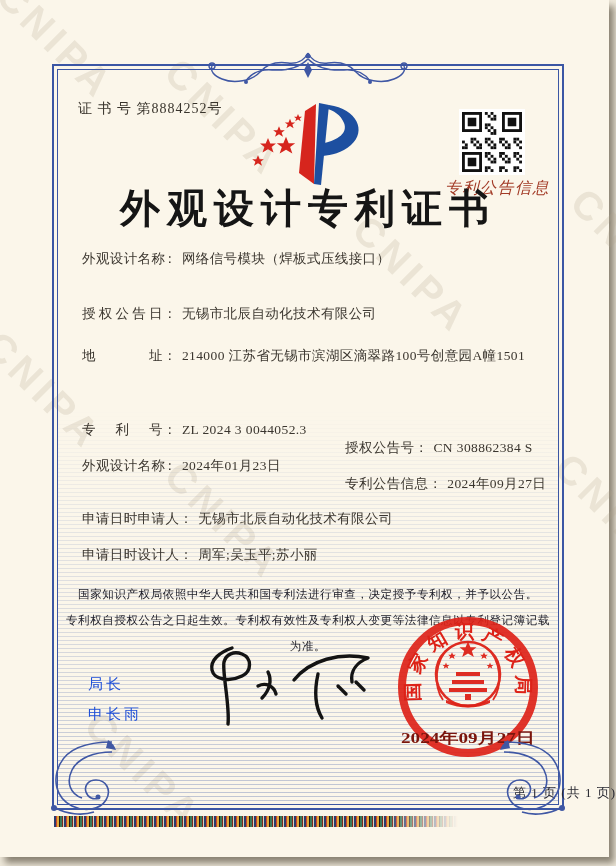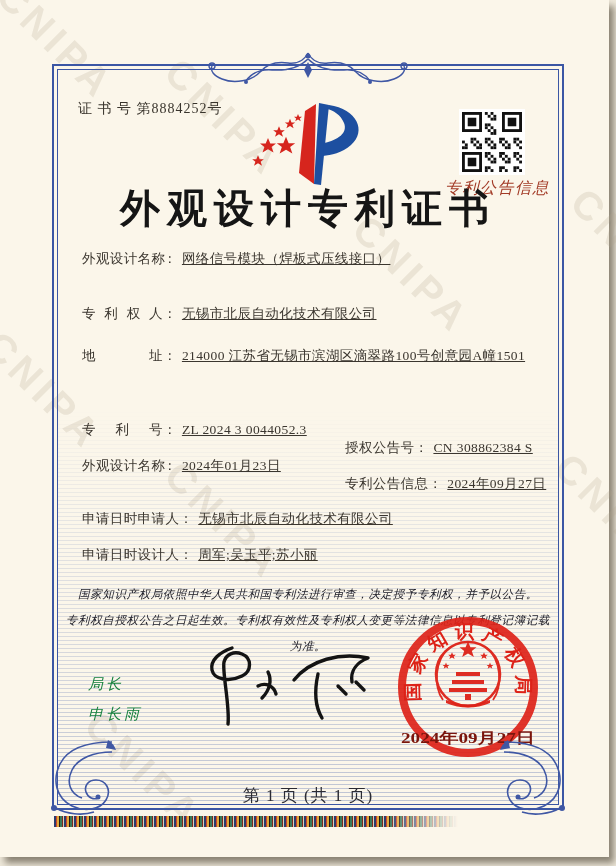--- a/index.html
+++ b/index.html
@@ -47,38 +47,38 @@
   .qr-box svg{position:absolute;left:3px;top:3px;}
   .qr-label{
     position:absolute;left:445px;top:178px;width:110px;text-align:left;
     font-size:16px;color:#a23a26;letter-spacing:1.5px;font-style:italic;
   }
 
   .row{position:absolute;left:82px;font-size:13.5px;color:#3b362f;white-space:nowrap;letter-spacing:.4px;}
   .lab{display:inline-block;width:81px;text-align:justify;text-align-last:justify;vertical-align:bottom;}
   .lab-auto{display:inline-block;vertical-align:bottom;margin-top:18px;}
   .colon{display:inline-block;}
-  .val{margin-left:5px;text-decoration:underline;}
+  .val{margin-left:5px;}
   .rgt{position:absolute;left:263px;top:0;white-space:nowrap;}
 
   .legal{
     position:absolute;left:66px;top:581px;width:484px;text-align:center;
-    font-size:11.5px;line-height:26px;color:#20202a;font-style:italic;
+    font-size:11.5px;line-height:26px;color:#20202a;
     letter-spacing:.6px;z-index:5;
   }
   .officer{
     position:absolute;left:88px;top:669px;z-index:6;
     font-family:"Liberation Sans","DejaVu Sans",sans-serif;
-    font-size:15px;color:#15803d;letter-spacing:3px;line-height:30px;font-weight:500;font-style:italic;
+    font-size:15px;color:#1d4ed8;letter-spacing:3px;line-height:30px;font-weight:500;
   }
   .signature{position:absolute;left:172px;top:638px;z-index:6;}
   .seal{position:absolute;left:393px;top:612px;z-index:7;}
   .footer{
-    position:absolute;left:0;top:784px;width:616px;text-align:center;
-    font-size:17px;color:#2b2b33;letter-spacing:1px;z-index:5;
+    position:absolute;left:0;top:784px;width:616px;text-align:right;
+    font-size:13px;color:#2b2b33;letter-spacing:1px;z-index:5;
   }
   .barcode{
     position:absolute;left:54px;top:816px;width:404px;height:11px;z-index:4;
     background:repeating-linear-gradient(90deg,
       #2b3a6e 0 2px,#c8442a 2px 3px,#e0a83c 3px 5px,#1c1c1c 5px 6px,
       #3a7a5c 6px 8px,#7a2a20 8px 9px,#d8d0ba 9px 10px);
     -webkit-mask-image:linear-gradient(90deg,#000 0 82%,transparent 100%);
     mask-image:linear-gradient(90deg,#000 0 82%,transparent 100%);
   }
 </style>
@@ -270,21 +270,21 @@
       </svg>
     </div>
     <div class="qr-label">专利公告信息</div>
 
     <div class="title">外观设计专利证书</div>
 
     <div class="row" style="top:250px">
       <span class="lab">外观设计名称</span><span class="colon">：</span><span class="val">网络信号模块（焊板式压线接口）</span>
     </div>
     <div class="row" style="top:305px">
-      <span class="lab">专利权人</span><span class="colon">：</span><span class="val">无锡市北辰自动化技术有限公司</span>
+      <span class="lab">授权公告日</span><span class="colon">：</span><span class="val">无锡市北辰自动化技术有限公司</span>
     </div>
     <div class="row" style="top:347px">
       <span class="lab">地址</span><span class="colon">：</span><span class="val">214000 江苏省无锡市滨湖区滴翠路100号创意园A幢1501</span>
     </div>
     <div class="row" style="top:421px">
       <span class="lab">专利号</span><span class="colon">：</span><span class="val">ZL 2024 3 0044052.3</span>
       <span class="rgt">
         <span class="lab-auto">授权公告号</span><span class="colon">：</span><span class="val">CN 308862384 S</span>
       </span>
     </div>

